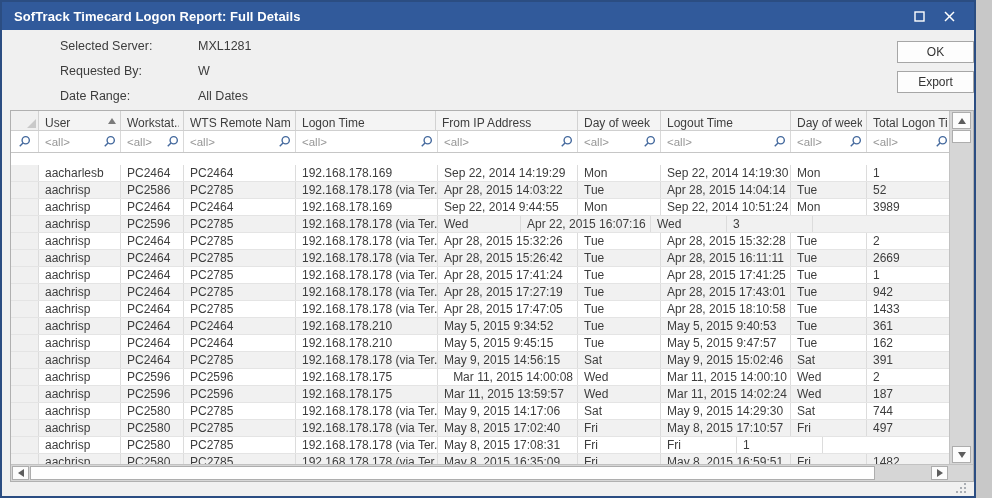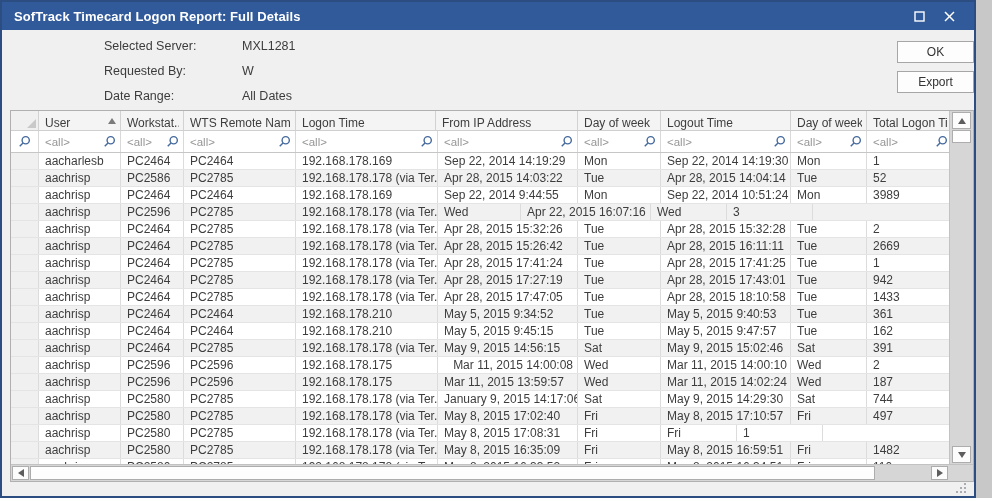--- a/index.html
+++ b/index.html
@@ -13,21 +13,21 @@
     height:28px; background:#315a9b; color:#fff;
     display:flex; align-items:center; padding:0 10px 0 12px;
   }
   .titlebar .title{ font-size:13px; font-weight:600; letter-spacing:.1px; flex:1;
     white-space:nowrap; overflow:hidden; }
   .tb-btn{ width:30px; height:24px; display:flex; align-items:center; justify-content:center; cursor:default; }
   
   .client{ position:relative; height:466px; background:#f0f0f0; font-size:12.5px; color:#3c3c3c; }
   .info{ position:absolute; left:58px; top:9px; }
   .info-row{ height:15px; margin-bottom:10px; display:flex; }
-  .info-row .lbl{ width:138px;margin-left:44px; }
+  .info-row .lbl{ width:138px; }
   .btn{
     position:absolute; left:895px; width:77px; height:22px;
     background:#fdfdfd; border:1px solid #a6a6a6; font-family:"Liberation Sans",sans-serif;
     font-size:12px; color:#333; text-align:center; line-height:20px; cursor:default;
   }
   #btn-ok{ top:11px; } #btn-export{ top:41px; }
   
   .grid{
     position:absolute; left:8px; top:80px; width:964px; height:372px;
     border:1px solid #b0b0b0; background:#fff; display:flex; flex-direction:column;
@@ -45,21 +45,21 @@
     border-left:9px solid transparent; border-bottom:9px solid #c9c9c9; }
   .sort-asc{ width:0; height:0; border-left:4px solid transparent; border-right:4px solid transparent;
     border-bottom:6px solid #7b7b7b; margin-left:4px; }
   
   .flt-row{ display:flex; height:22px; background:#fff; border-bottom:1px solid #c6c6c6; }
   .fcell{ display:flex; align-items:center; border-right:1px solid #d9d9d9; padding:0 4px 0 6px; overflow:hidden; }
   .fcell.sel-w{ justify-content:center; padding:0; background:#fff; }
   .fall{ flex:1; color:#969696; font-size:11.5px; white-space:nowrap; }
   .mag{ flex:none; }
   
-  .gbody{ height:312px; overflow:hidden; }
+  .gbody{ height:312px; overflow:hidden;margin-top:12px; }
   .grow{ display:flex; height:17px; background:#fff; border-bottom:1px solid #e4e4e4; }
   .grow.alt{ background:#f1f1f1; }
   .gcell{ border-right:1px solid #dcdcdc; padding:0 4px 0 6px; line-height:16px;
     white-space:nowrap; overflow:hidden; }
   .gcell.sel-w{ background:#f0f0f0; }
   
   .vscroll{ width:24px; background:#d6d6d6; border-left:1px solid #c2c2c2;
     display:flex; flex-direction:column; }
   .sbtn{ background:#fcfcfc; border:1px solid #adadad; display:flex; align-items:center; justify-content:center; }
   .vbtn{ height:17px; margin:1px 2px; }
@@ -400,21 +400,21 @@
                 <div class="gcell" style="width: 130px; min-width: 130px;">Mar 11, 2015 14:02:24</div>
                 <div class="gcell" style="width: 76px; min-width: 76px;">Wed</div>
                 <div class="gcell" style="width: 86px; min-width: 86px;">187</div>
               </div>
               <div class="grow">
                 <div class="gcell sel-w"></div>
                 <div class="gcell" style="width: 82px; min-width: 82px;">aachrisp</div>
                 <div class="gcell" style="width: 63px; min-width: 63px;">PC2580</div>
                 <div class="gcell" style="width: 112px; min-width: 112px;">PC2785</div>
                 <div class="gcell" style="width: 142px; min-width: 142px;">192.168.178.178 (via Ter...</div>
-                <div class="gcell" style="width: 140px; min-width: 140px;">January 9, 2015 14:17:06</div>
+                <div class="gcell" style="width: 140px; min-width: 140px;">May 9, 2015 14:17:06</div>
                 <div class="gcell" style="width: 83px; min-width: 83px;">Sat</div>
                 <div class="gcell" style="width: 130px; min-width: 130px;">May 9, 2015 14:29:30</div>
                 <div class="gcell" style="width: 76px; min-width: 76px;">Sat</div>
                 <div class="gcell" style="width: 86px; min-width: 86px;">744</div>
               </div>
               <div class="grow alt">
                 <div class="gcell sel-w"></div>
                 <div class="gcell" style="width: 82px; min-width: 82px;">aachrisp</div>
                 <div class="gcell" style="width: 63px; min-width: 63px;">PC2580</div>
                 <div class="gcell" style="width: 112px; min-width: 112px;">PC2785</div>

